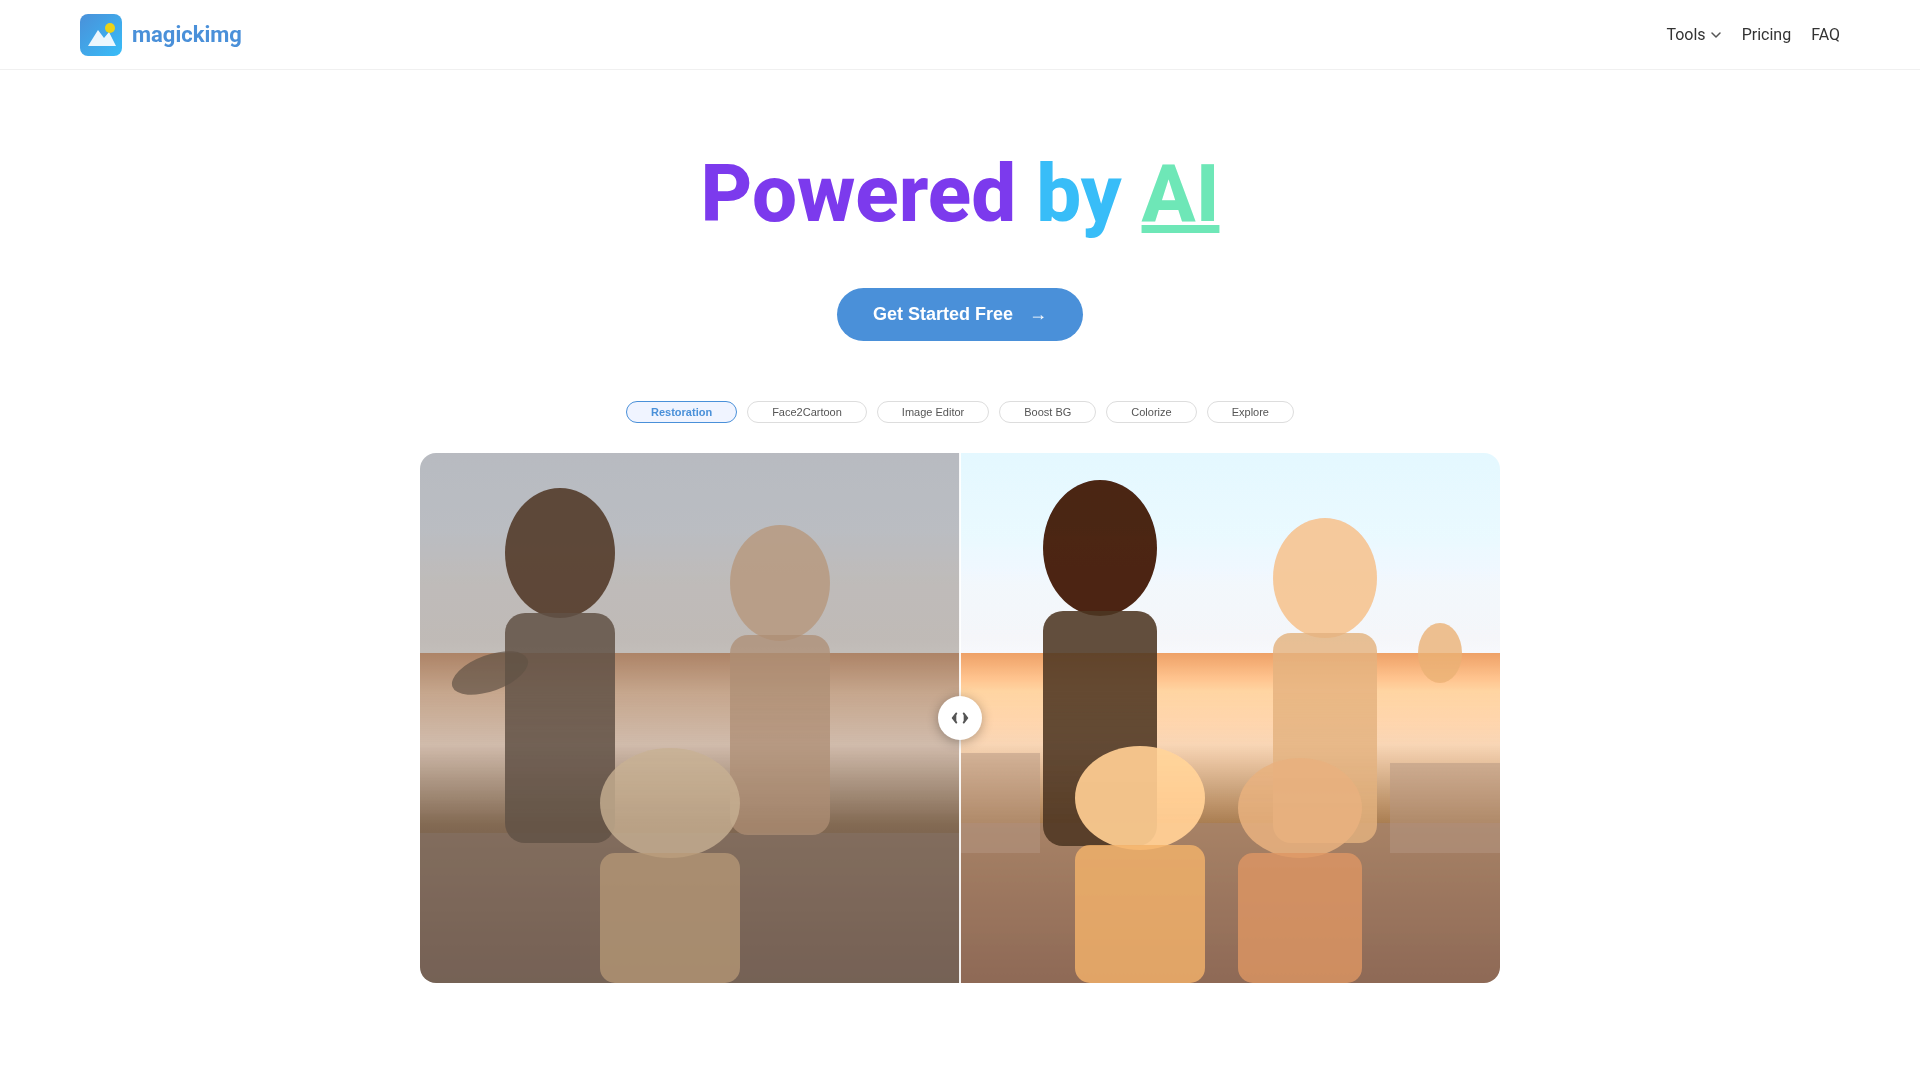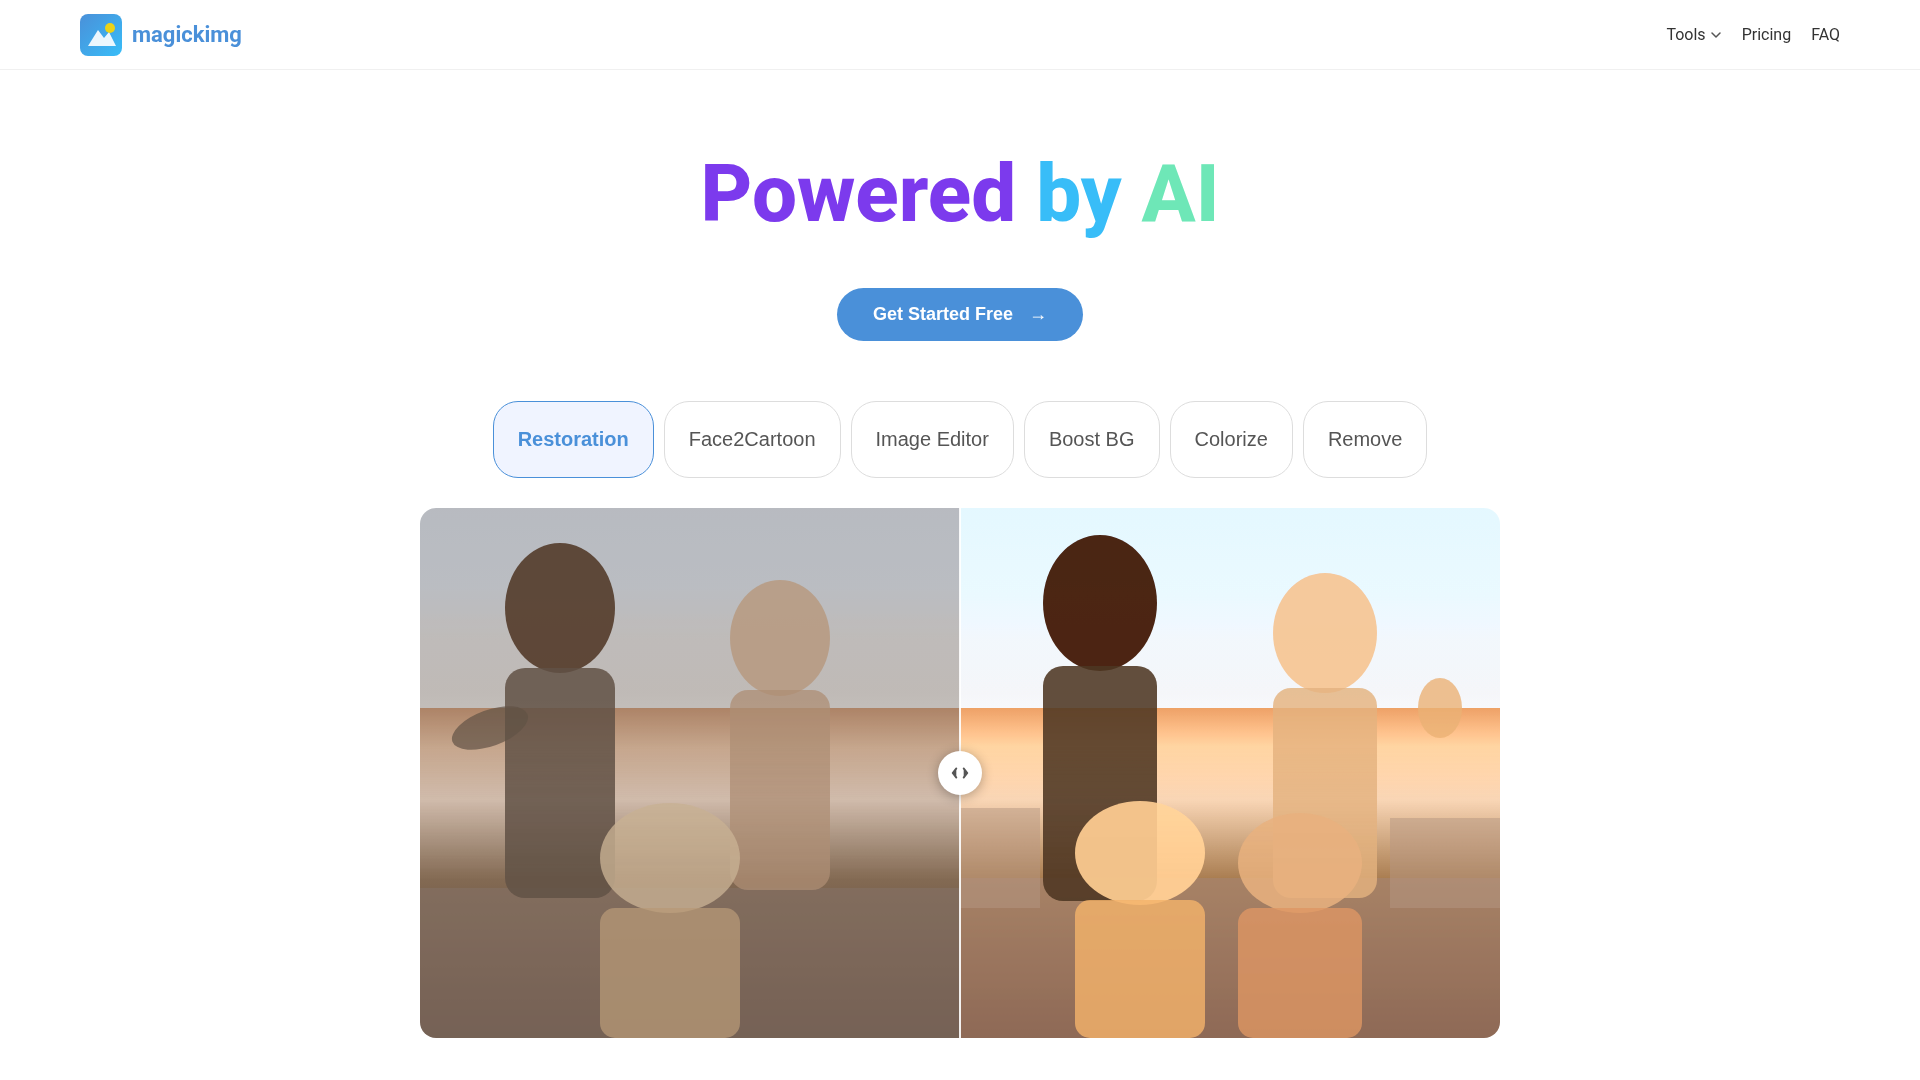--- a/index.html
+++ b/index.html
@@ -123,20 +123,21 @@
       color: #7c3aed;
       text-align: center;
     }
 
     .by-text {
       color: #38bdf8;
     }
 
     .ai-text {
       color: #6ee7b7;
+      text-decoration: underline;
     }
 
     .hero-buttons {
       display: flex;
       gap: 20px;
       align-items: center;
       margin-bottom: 60px;
     }
 
     .get-started-btn {
@@ -166,23 +167,23 @@
 
     
     .tool-tabs {
       display: flex;
       gap: 10px;
       margin-bottom: 30px;
       justify-content: center;
     }
 
     .tool-tab {
-      padding: 26px 24px;
+      padding: 4px 24px;
       border-radius: 25px;
-      font-size: 20px;
+      font-size: 11px;
       cursor: pointer;
       border: 1.5px solid #ddd;
       background: transparent;
       color: #555;
       font-weight: 500;
       text-align: right;
     }
 
     .tool-tab.active {
       background: #f0f4ff;
@@ -368,21 +369,21 @@
     <button class="tool-tab">
       <span>Image Editor</span>
     </button>
     <button class="tool-tab">
       <span>Boost BG</span>
     </button>
     <button class="tool-tab">
       <span>Colorize</span>
     </button>
     <button class="tool-tab">
-      <span>Remove</span>
+      <span>Explore</span>
     </button>
   </div>
 
   <div class="image-comparison-container">
     <div class="comparison-wrapper">
 
       <div class="photo-left">
         <svg width="100%" height="100%" viewBox="0 0 540 530" preserveAspectRatio="xMidYMid slice" xmlns="http://www.w3.org/2000/svg">
           <defs>
             <linearGradient id="skyLeft" x1="0" y1="0" x2="0" y2="1">

